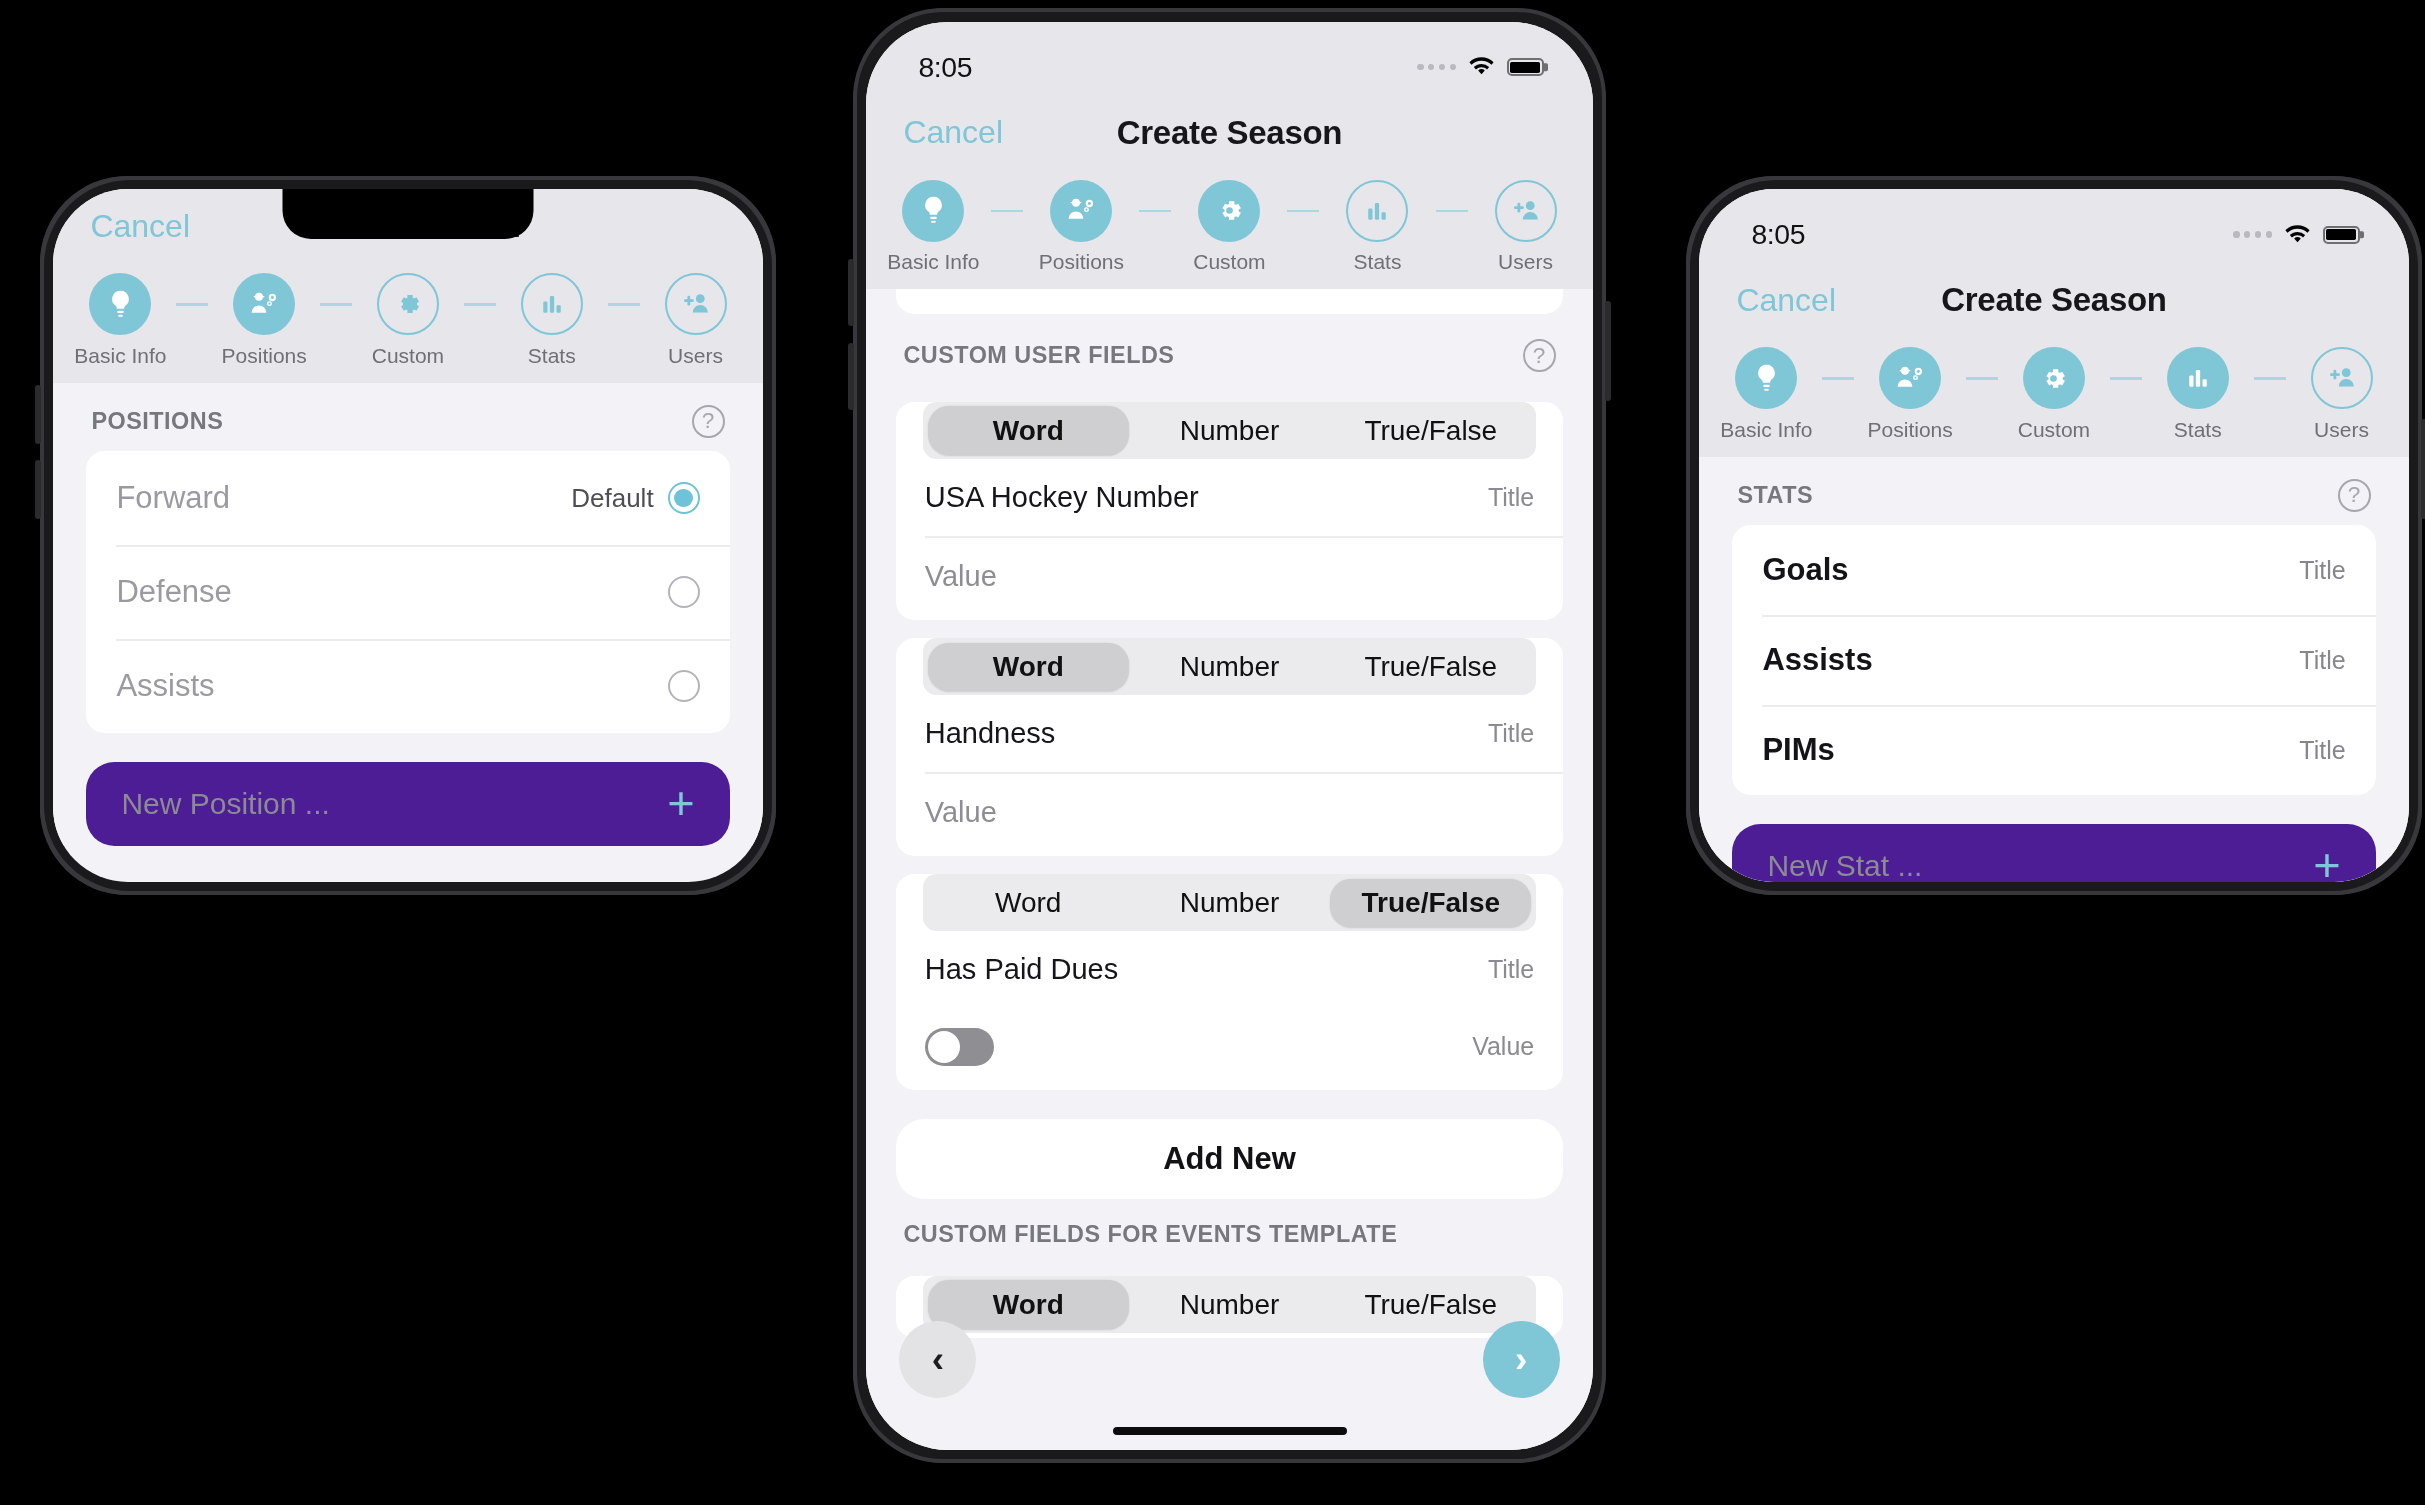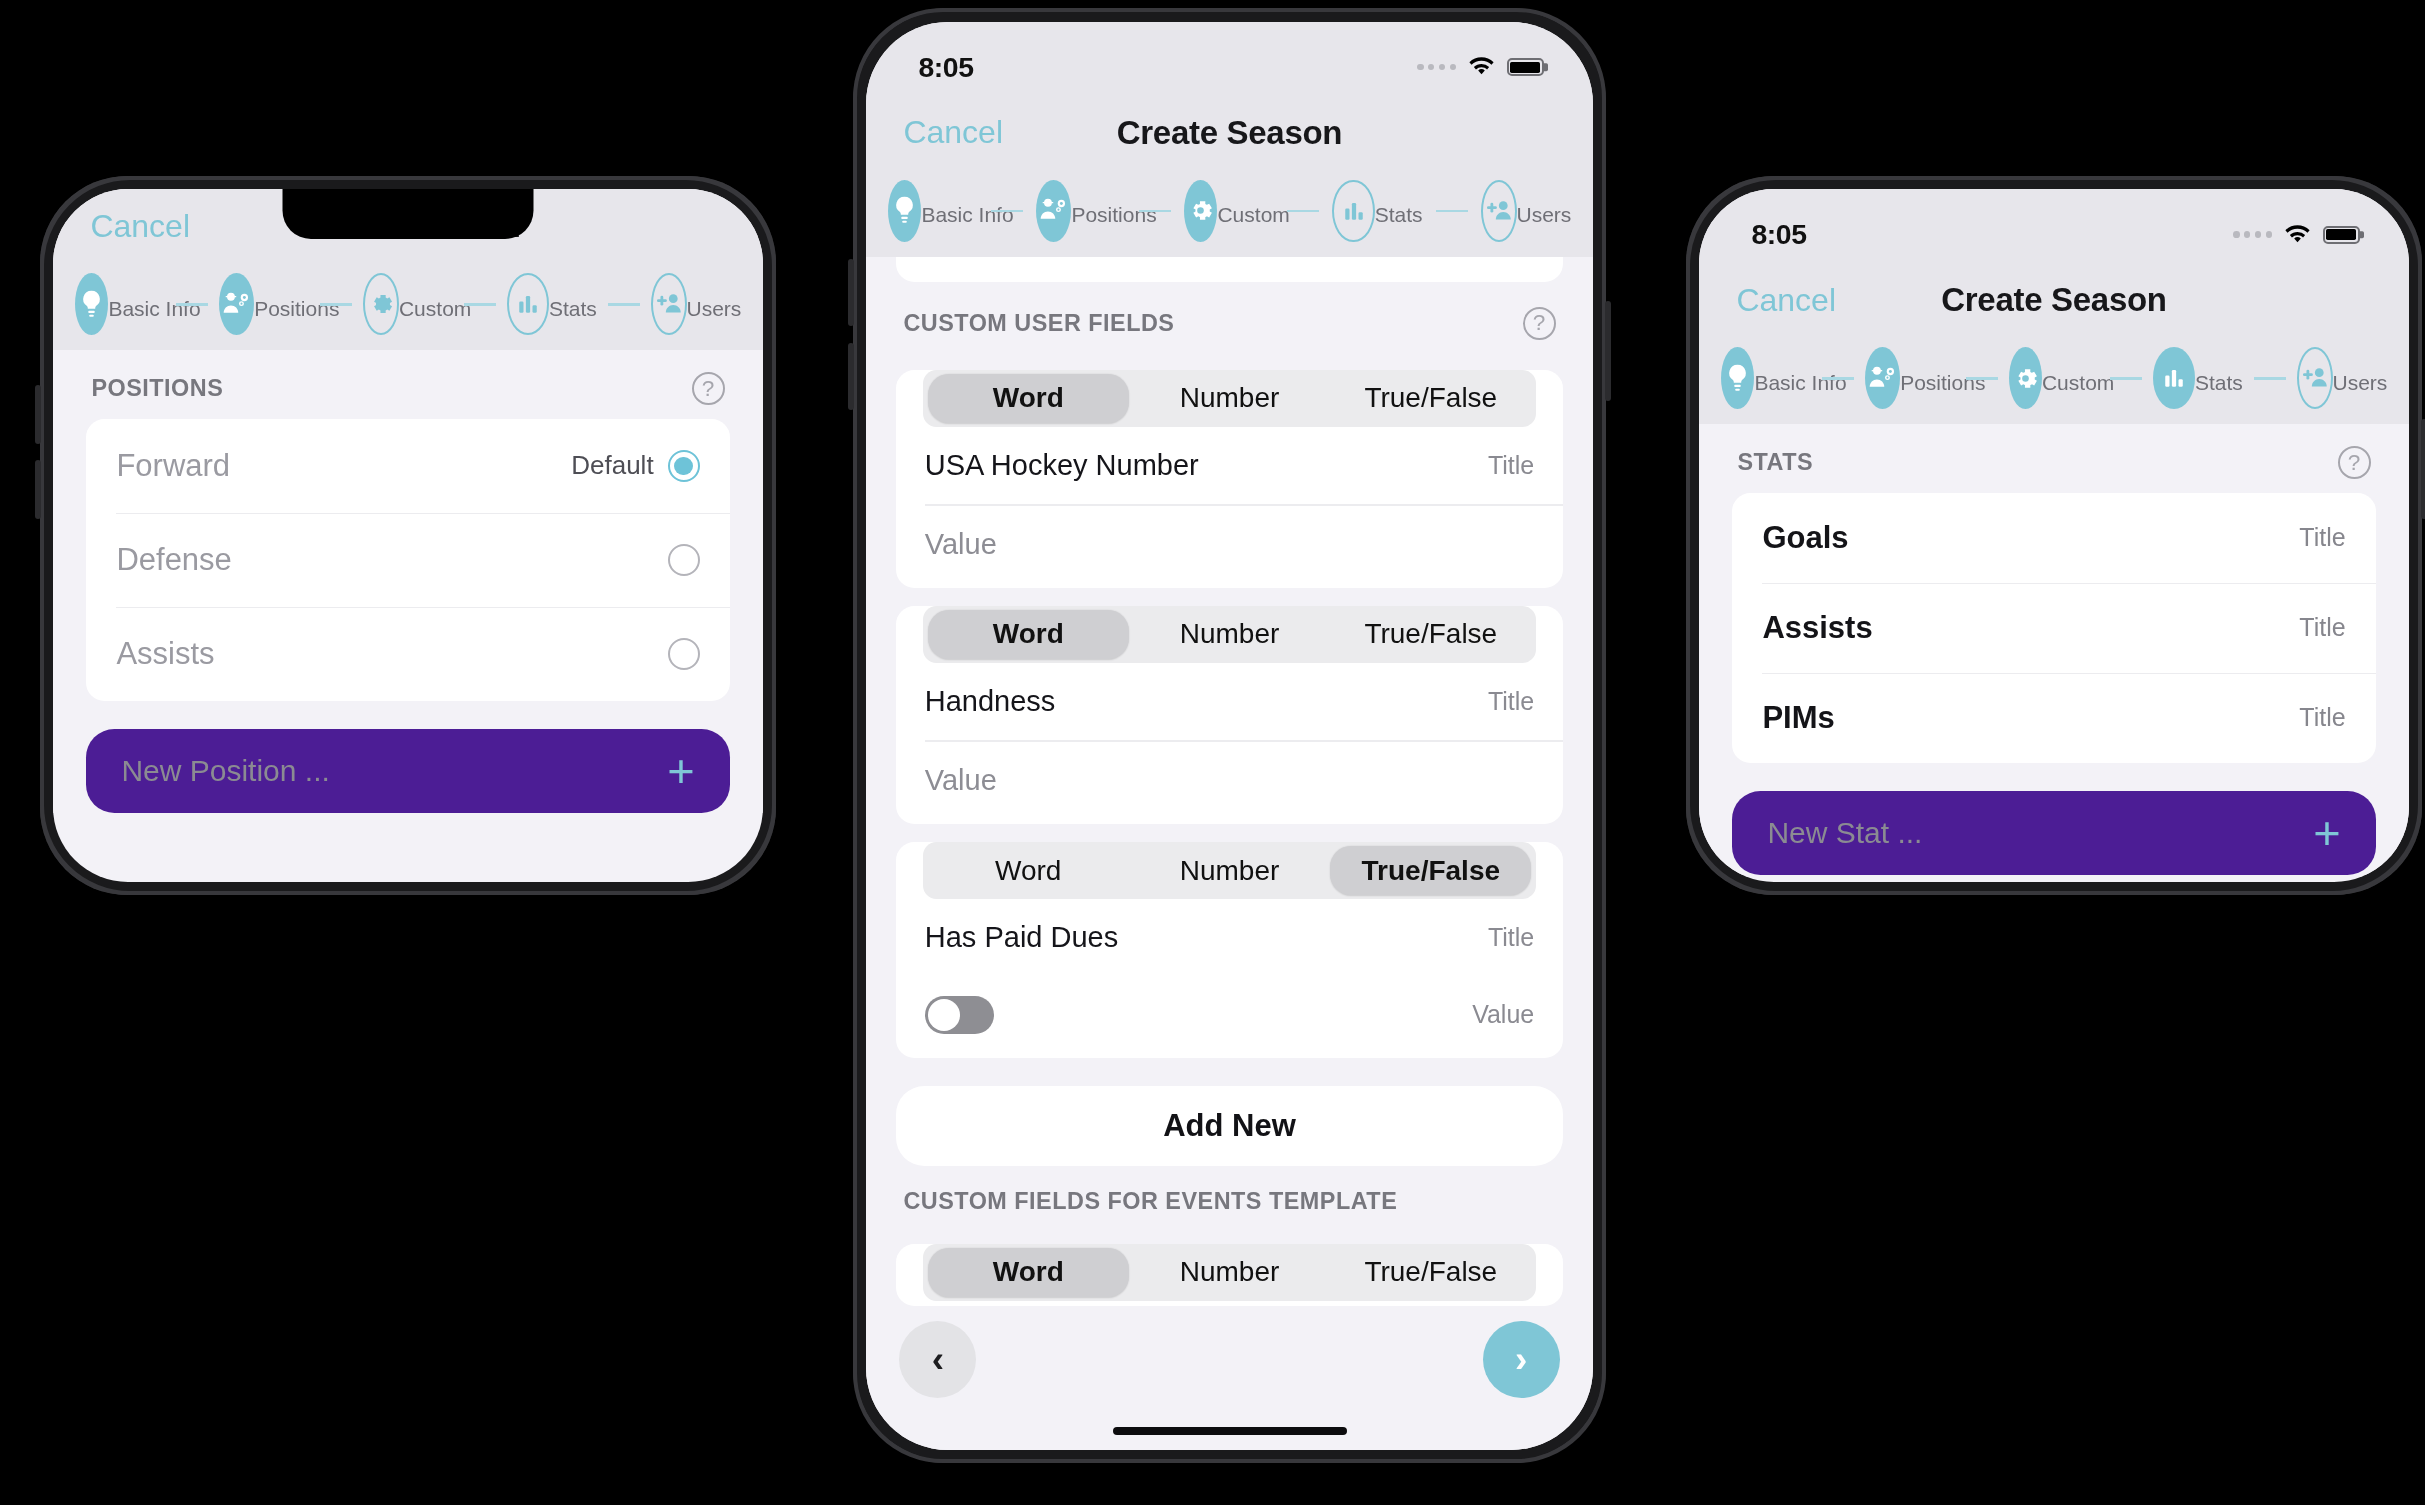--- a/index.html
+++ b/index.html
@@ -48,21 +48,21 @@
   .statusbar {
     position: relative;
     height: 74px;
     background: #E7E6EB;
     display: flex;
     align-items: center;
     justify-content: space-between;
     padding: 16.7px 49px 0 52px;
     z-index: 45;
   }
-  .clock { font-size: 28.4px; font-weight: 700; color: #111; letter-spacing: -0.4px; }
+  .clock { font-size: 28.4px; font-weight: 400; color: #111; letter-spacing: -0.4px; }
   .status-right { display: flex; align-items: center; gap: 11.7px; }
   .dots { display: flex; gap: 4.2px; align-items: center; }
   .dots i { width: 6.7px; height: 6.7px; border-radius: 50%; background: #b9b9bf; display: block; }
   .wifi { width: 27px; height: 20px; position: relative; }
   .batt { width: 37px; height: 18.4px; border: 2.5px solid #6e6e73; border-radius: 5px; position: relative; padding: 1.7px; }
   .batt > span { display:block; width: 100%; height: 100%; background: #000; border-radius: 1.7px; }
   .batt::after { content:""; position:absolute; right:-5.9px; top:50%; transform:translateY(-50%); width:3.3px; height:7.5px; background:#6e6e73; border-radius:0 1.7px 1.7px 0; }
 
   
   .navbar {
@@ -80,21 +80,21 @@
   }
 
   
   .stepper {
     background: #E7E6EB;
     padding: 22px 22px 15px 22px;
     display: flex;
     align-items: flex-start;
     justify-content: space-between;
   }
-  .step { display: flex; align-items: center; width: 90px; }
+  .step { display: flex; flex-direction: column; align-items: center; width: 90px; }
   .step-circle {
     width: 62px; height: 62px; border-radius: 50%;
     display: flex; align-items: center; justify-content: center;
   }
   .step-circle.filled { background: #7FC6D6; }
   .step-circle.outline { background: transparent; border: 2.5px solid #7FC6D6; }
   .step-label { margin-top: 8.4px; font-size: 21px; color: #6f6f76; white-space: nowrap; }
   .connector { flex: 1; height: 2.5px; background: #A9D8E3; margin-top: 30px; max-width: 32px; }
 
   

